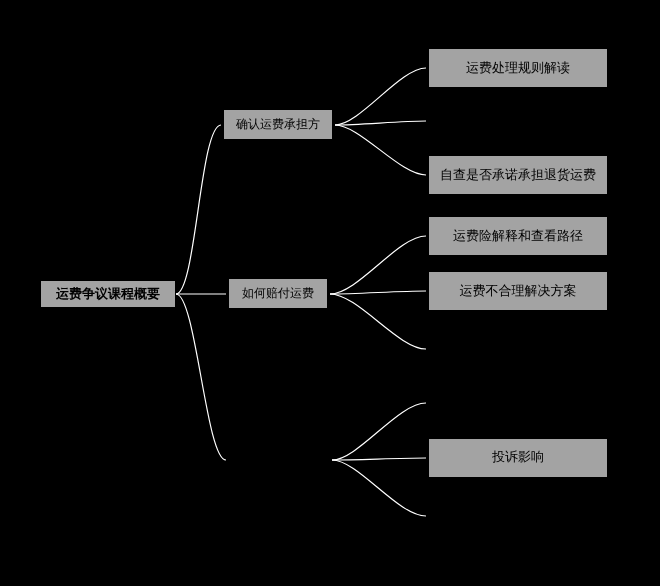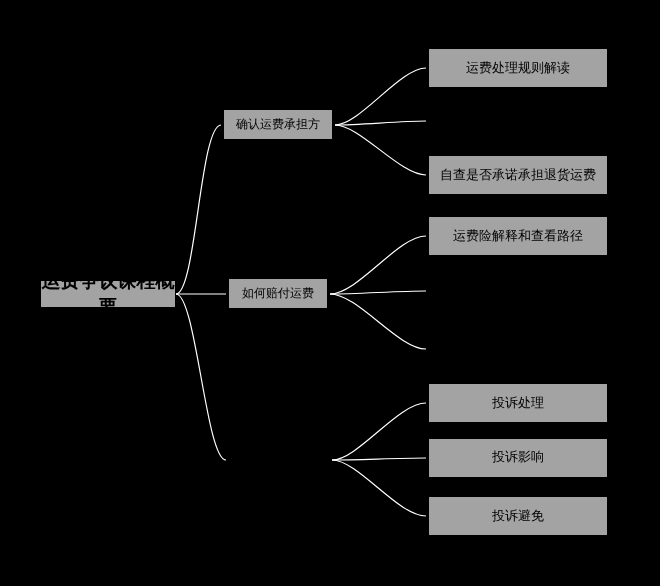--- a/index.html
+++ b/index.html
@@ -37,21 +37,21 @@
     color: #000000;
     display: flex;
     align-items: center;
     justify-content: center;
     text-align: center;
     line-height: 1.35;
     white-space: pre-line;
   }
   .node.root {
     font-weight: bold;
-    font-size: 19px;
+    font-size: 13px;
   }
   .node.mid {
     font-size: 12px;
   }
   .node.leaf {
     font-size: 13px;
   }
 </style>
 </head>
 <body>
@@ -79,17 +79,16 @@
   </svg>
 
   <div class="node root" style="left:40px; top:280px; width:136px; height:28px;">运费争议课程概要</div>
 
   <div class="node mid" style="left:223px; top:109px; width:110px; height:31px;">确认运费承担方</div>
   <div class="node leaf" style="left:428px; top:48px; width:180px; height:40px;">运费处理规则解读</div>
   <div class="node leaf" style="left:428px; top:155px; width:180px; height:40px;">自查是否承诺承担退货运费</div>
 
   <div class="node mid" style="left:228px; top:278px; width:100px; height:31px;">如何赔付运费</div>
   <div class="node leaf" style="left:428px; top:216px; width:180px; height:40px;">运费险解释和查看路径</div>
+  <div class="node leaf" style="left:428px; top:271px; width:180px; height:40px;">运费不合理解决方案</div>
 
-  <div class="node leaf" style="left:428px; top:383px; width:180px; height:40px;">投诉处理</div>
   <div class="node leaf" style="left:428px; top:438px; width:180px; height:40px;font-family:Liberation Mono, monospace;">投诉影响</div>
-  <div class="node leaf" style="left:428px; top:496px; width:180px; height:40px;">投诉避免</div>
 </div>
 
 </body></html>

